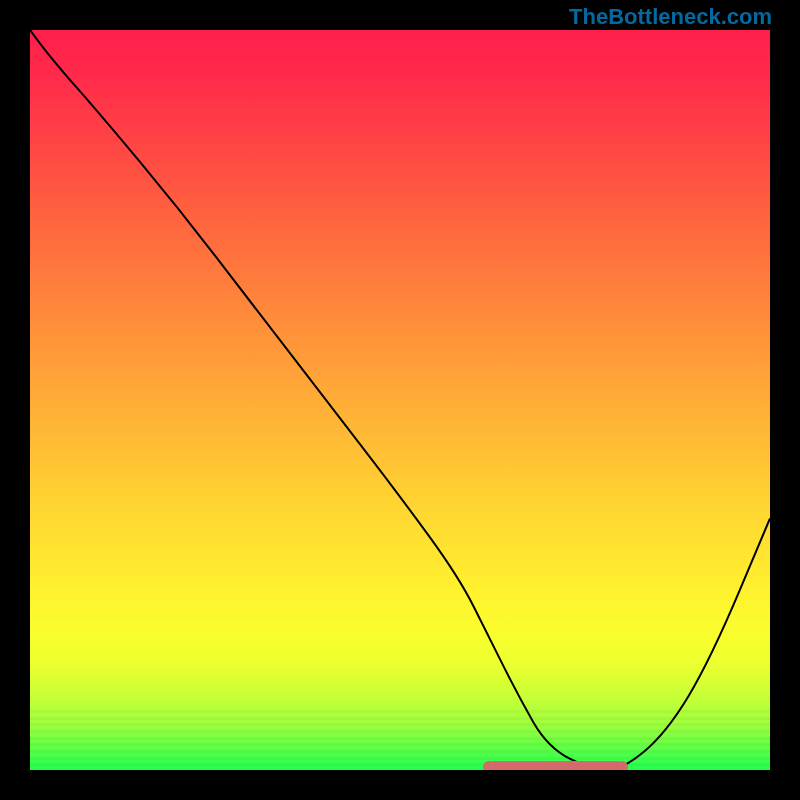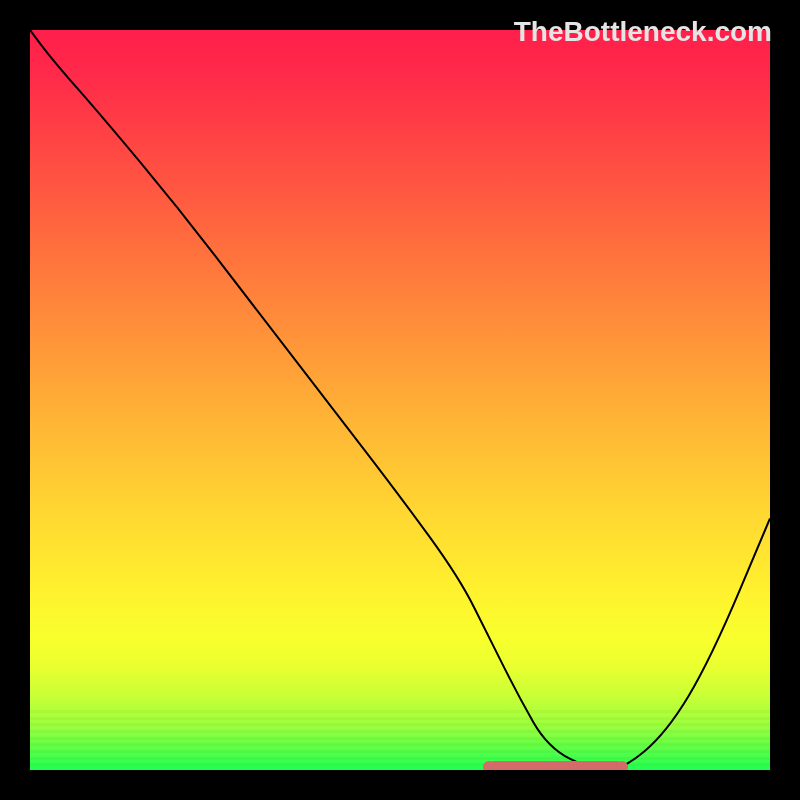--- a/index.html
+++ b/index.html
@@ -6,24 +6,24 @@
   body {
     width: 800px;
     height: 800px;
     background: #000;
     position: relative;
     font-family: Arial, sans-serif;
     overflow: hidden;
   }
   .watermark {
     position: absolute;
-    top: 16px;
+    top: 4px;
     right: 28px;
-    color: #e5e5e5;
-    font-size: 28px;
+    color: #0369a1;
+    font-size: 22px;
     font-weight: bold;
     z-index: 10;
   }
   .plot-area {
     position: absolute;
     left: 30px;
     top: 30px;
     width: 740px;
     height: 740px;
     overflow: hidden;

